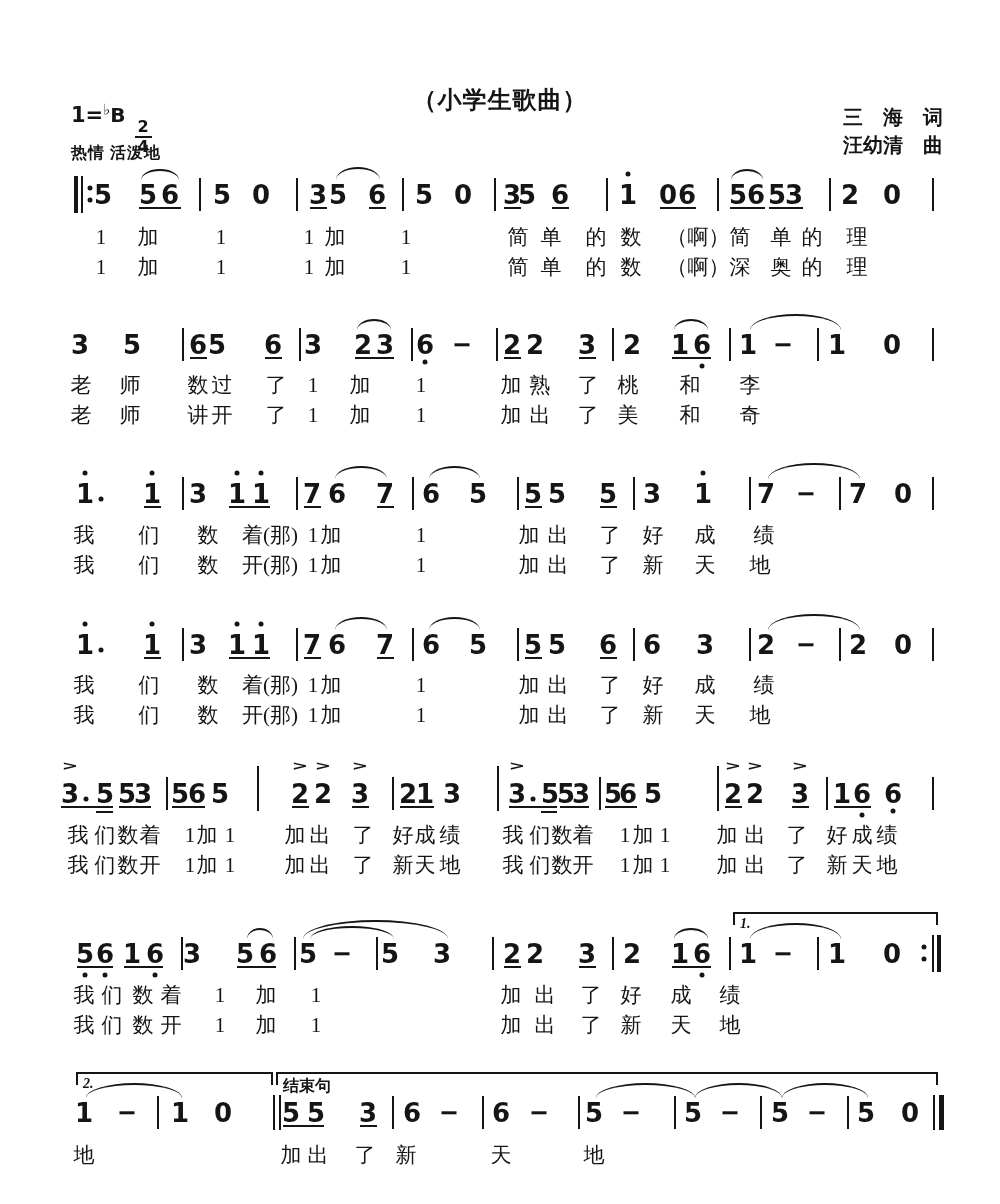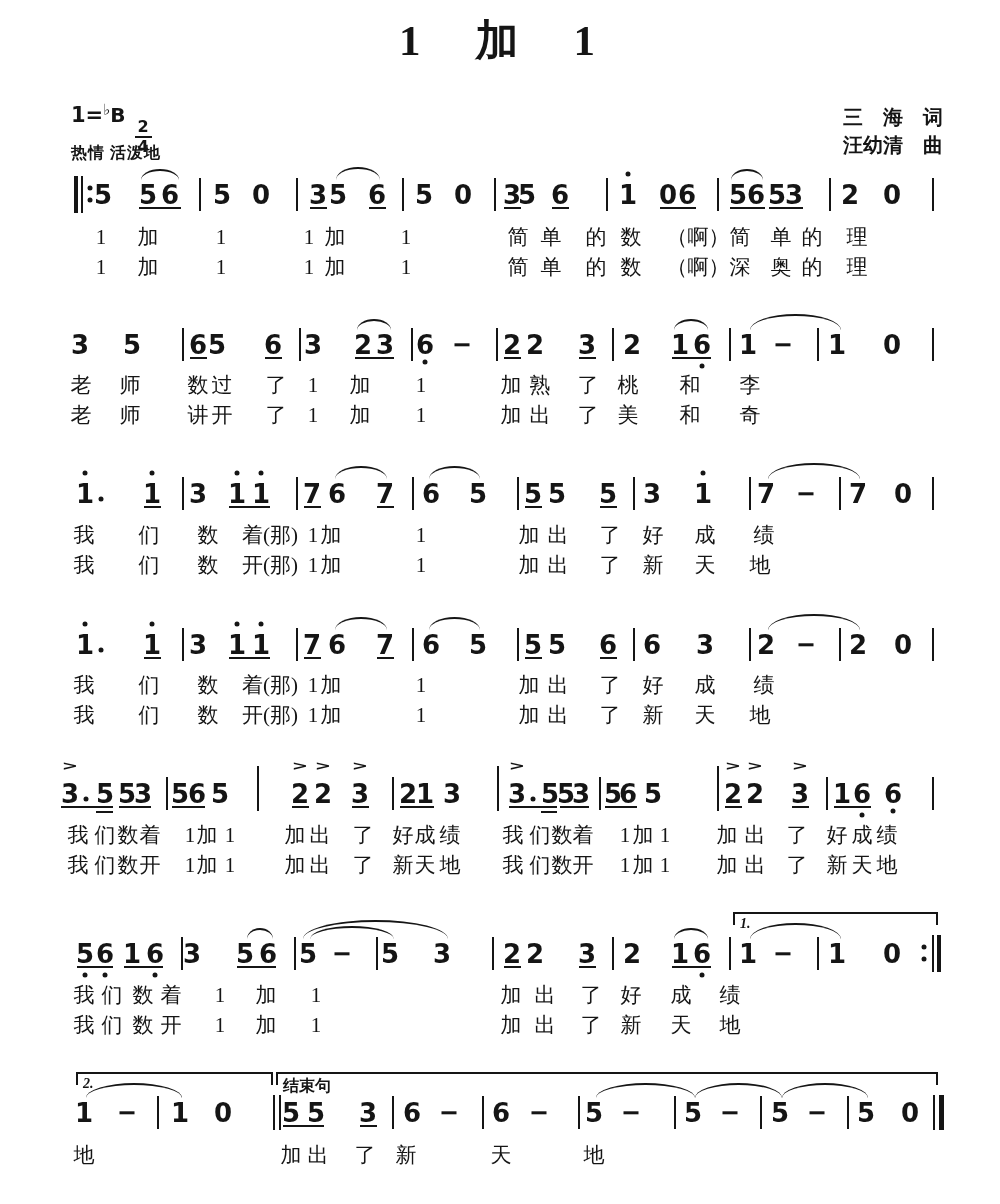--- a/index.html
+++ b/index.html
@@ -49,21 +49,21 @@
   .watermark{
     position:absolute;left:740px;top:1154px;width:260px;
     font-family:"DejaVu Sans","Liberation Sans",sans-serif;
     font-size:34px;color:#3a3a3a;letter-spacing:-1px;white-space:nowrap;
   }
 </style>
 </head>
 <body>
 
 <div id="canvas">
-  <div class="title">1　加　1</div>
+  <div class="subtitle">（小学生歌曲）</div>
   <div class="credit lyr">三　海　词</div>
   <div class="credit cmp">汪幼清　曲</div>
   <div class="keysig">
     <span class="kp">1=</span><span class="kf">♭</span><span class="kn">B</span><span class="meter">
         <span class="mt">2</span>
         <span class="mb">4</span>
       </span>
   </div>
   <div class="tempo">热情 活泼地</div>
   <div id="score">

